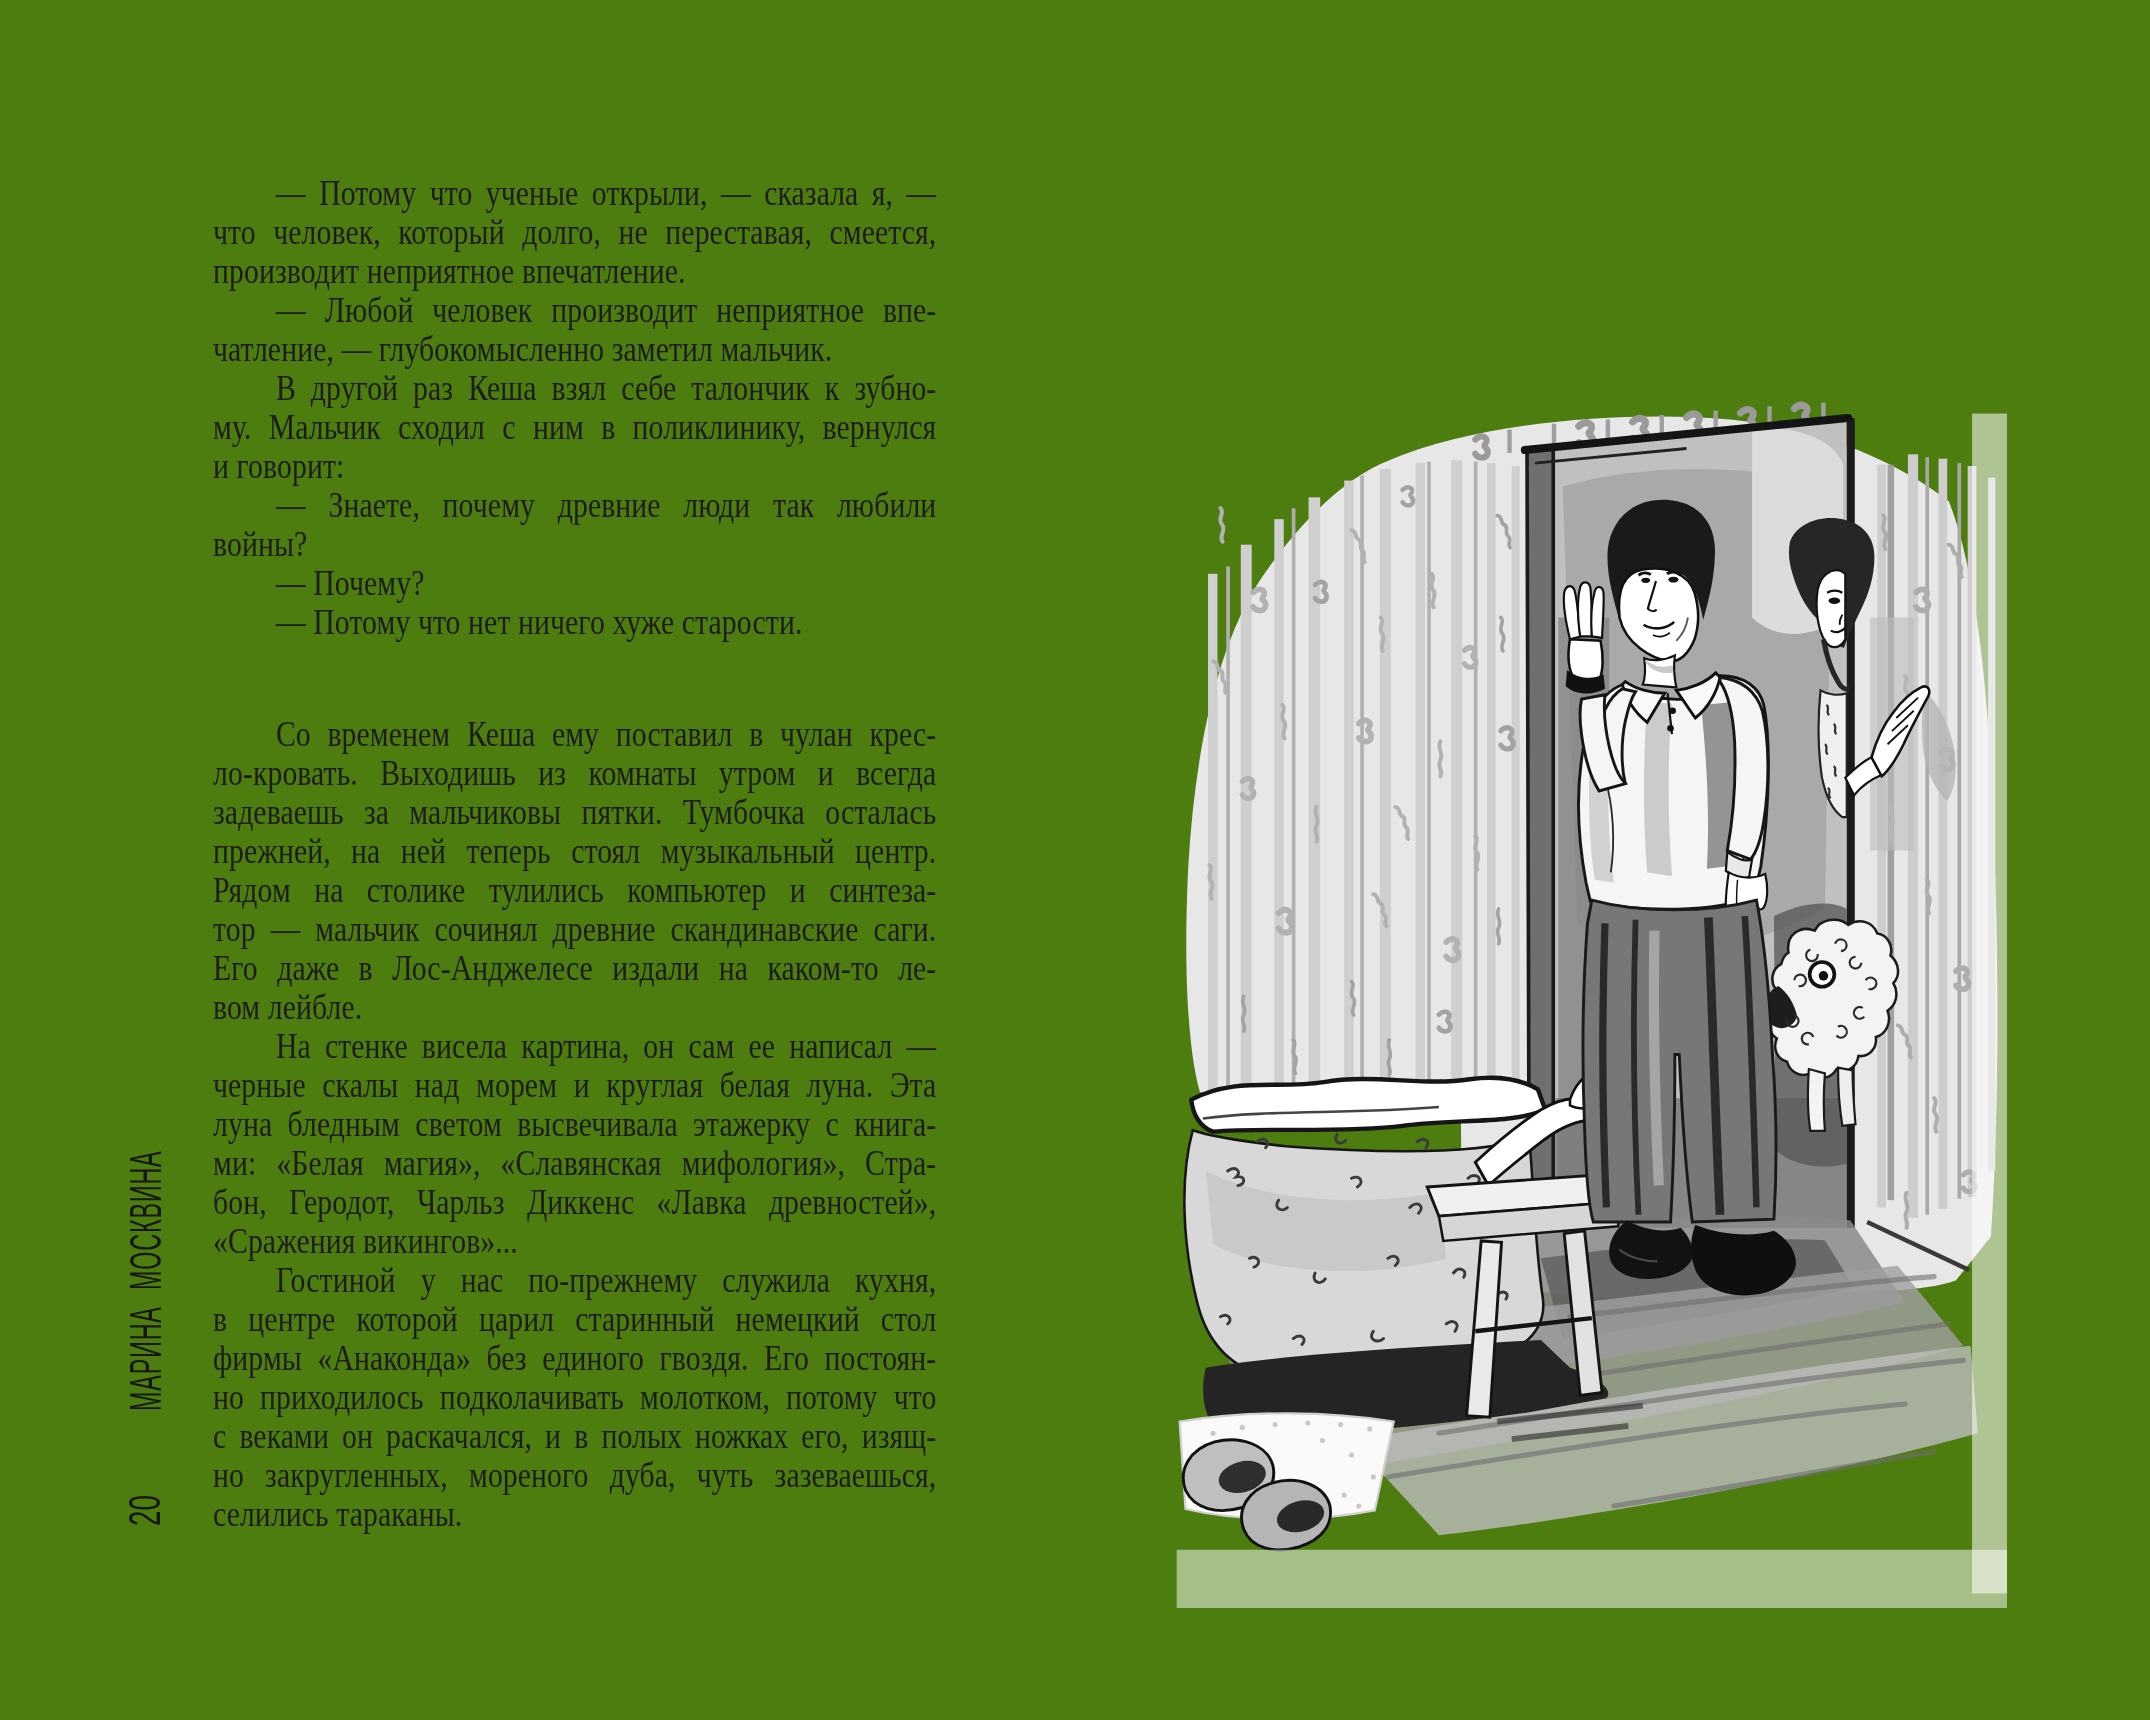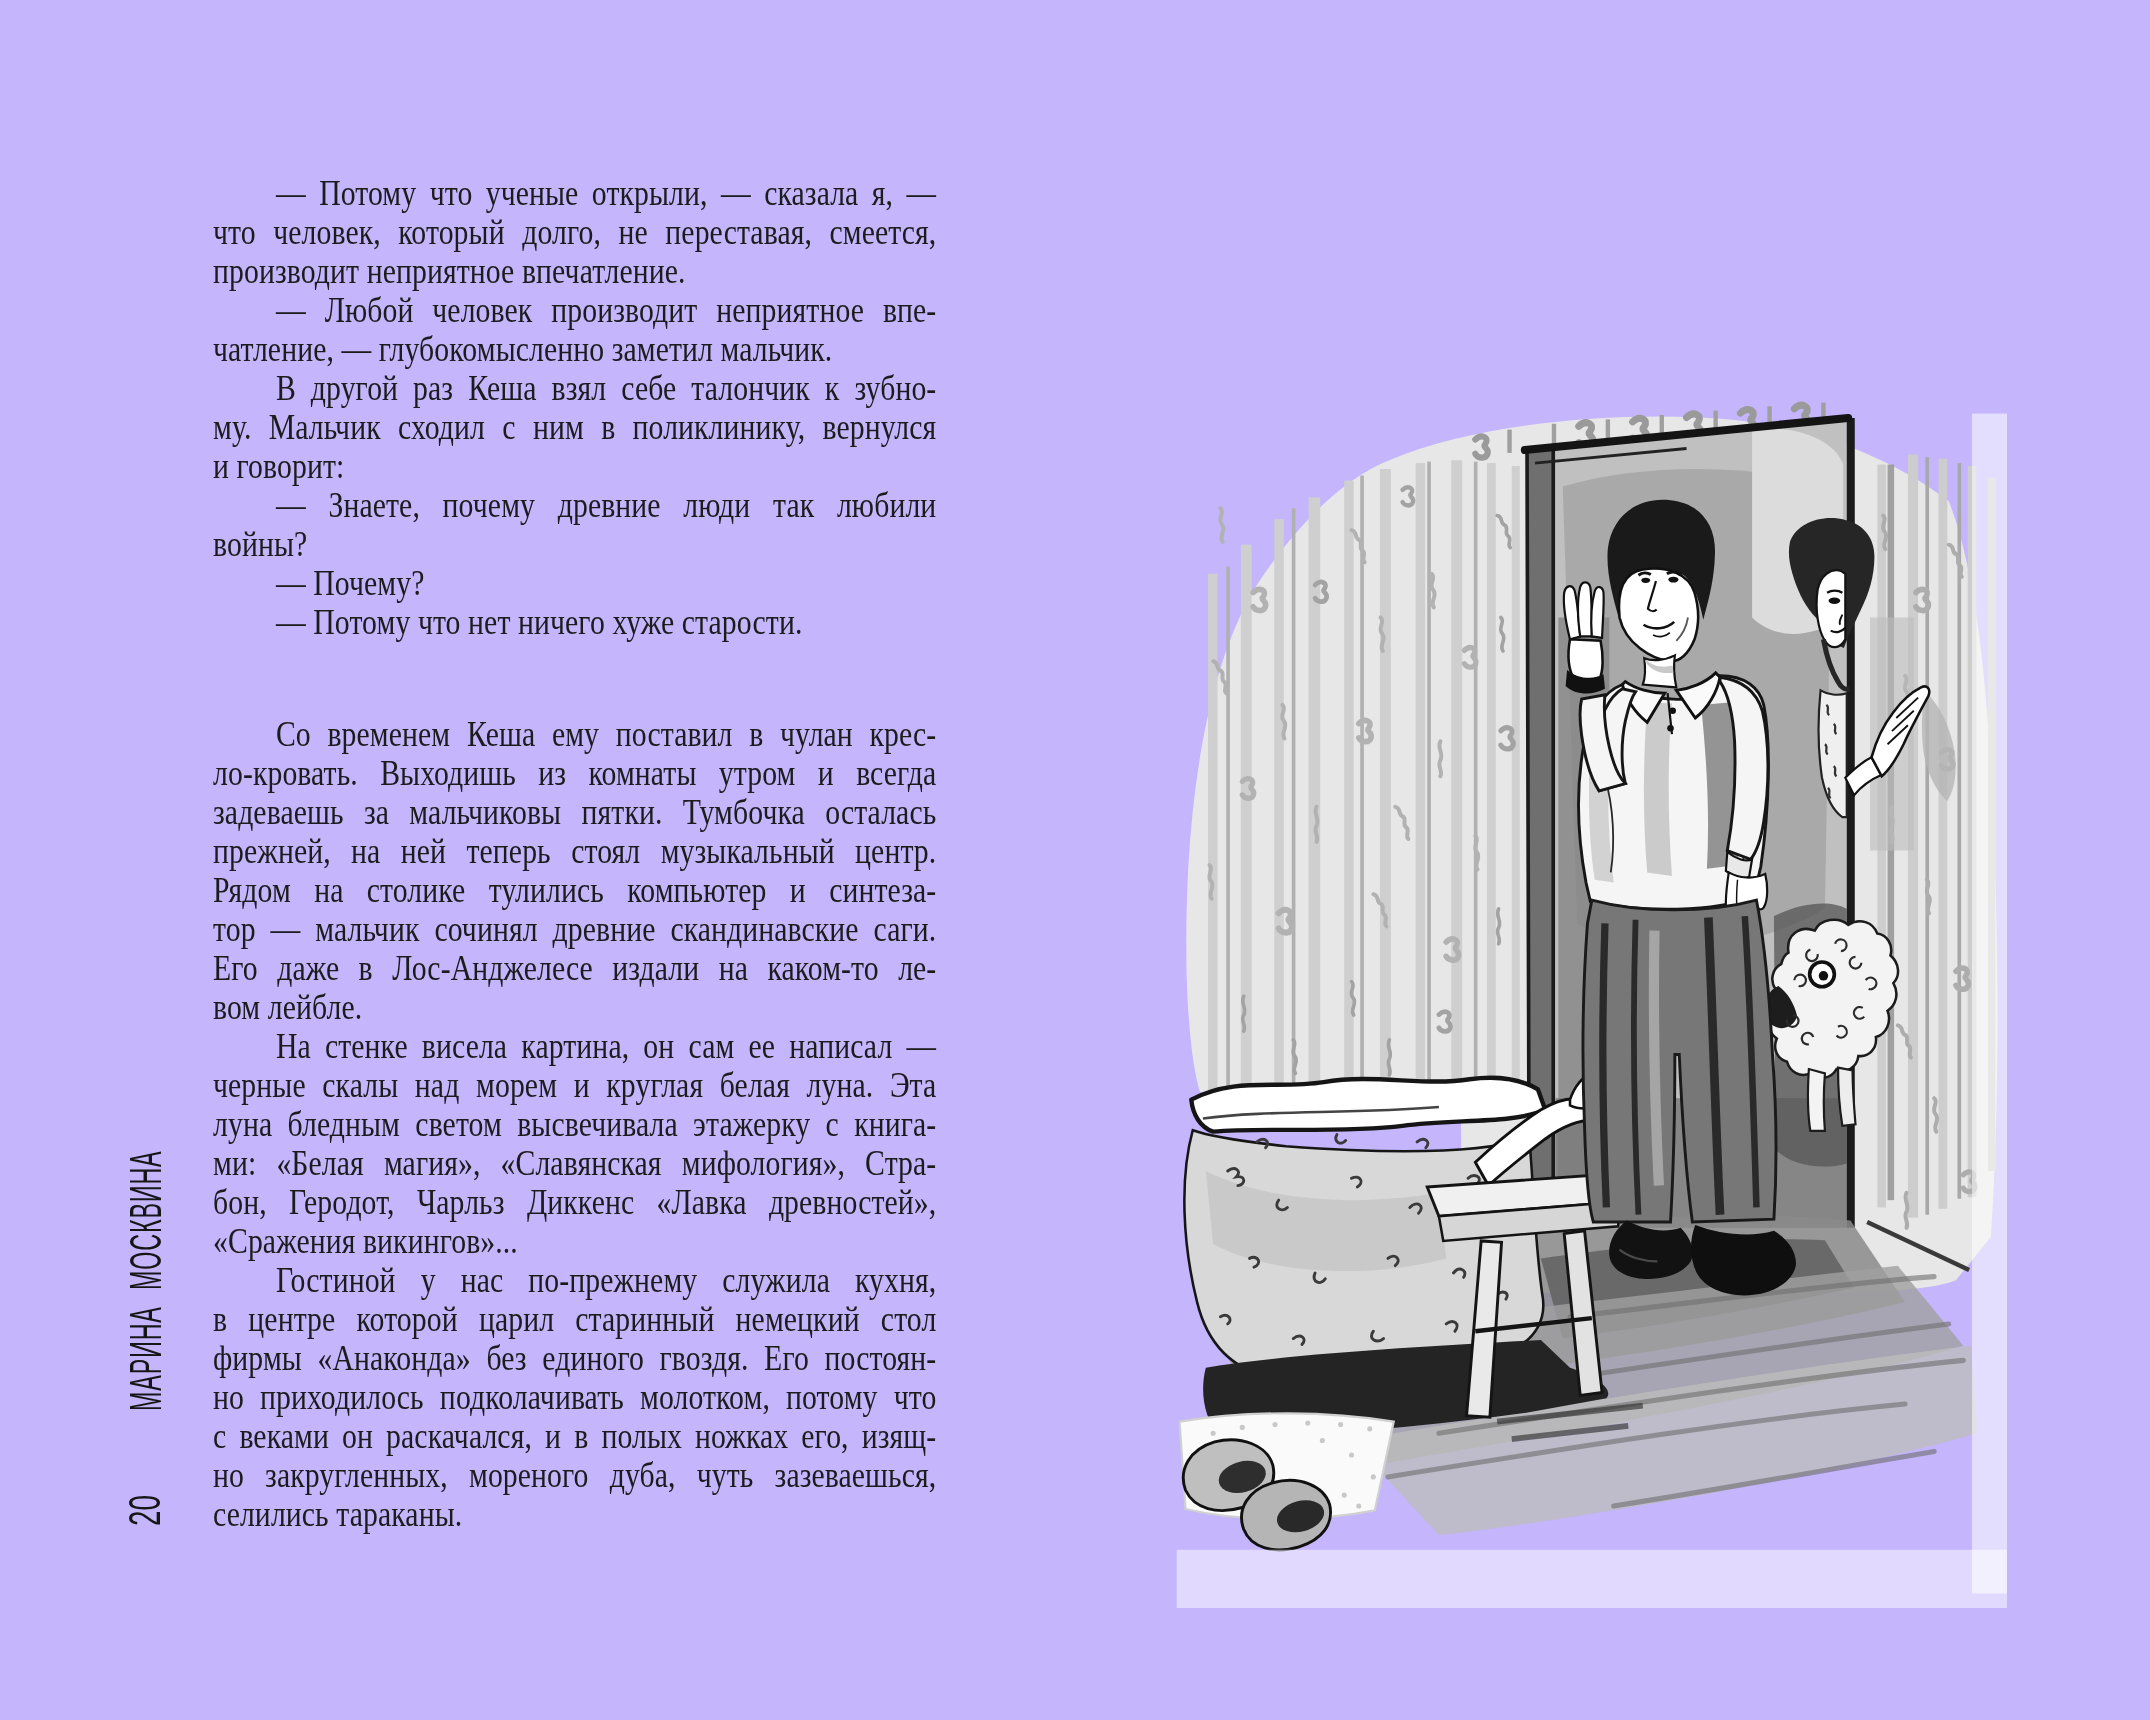--- a/index.html
+++ b/index.html
@@ -1,16 +1,16 @@
 <!DOCTYPE html>
 <html style="font-size:11.7px"><head>
 <meta charset="utf-8">
 <style>
   html,body{margin:0;padding:0;background:#ffffff;}
-  .spread{position:relative;width:2151px;height:1721px;background:#c4b5fd;overflow:hidden;
+  .spread{position:relative;width:2151px;height:1721px;background:#4d7c0f;overflow:hidden;
           font-family:"Liberation Serif",serif;}
   
   .textcol{position:absolute;left:213px;top:174px;width:851px;
            transform:scaleX(0.85);transform-origin:0 0;
            font-size:35px;line-height:39px;color:#1c1c1c;
            letter-spacing:0.1px;}
   .line{height:39px;text-align:justify;text-align-last:justify;overflow:hidden;white-space:normal;}
   .line.end{text-align-last:left;}
   .line.indent{text-indent:74px;}
   .line.brk{margin-top:73px;}

